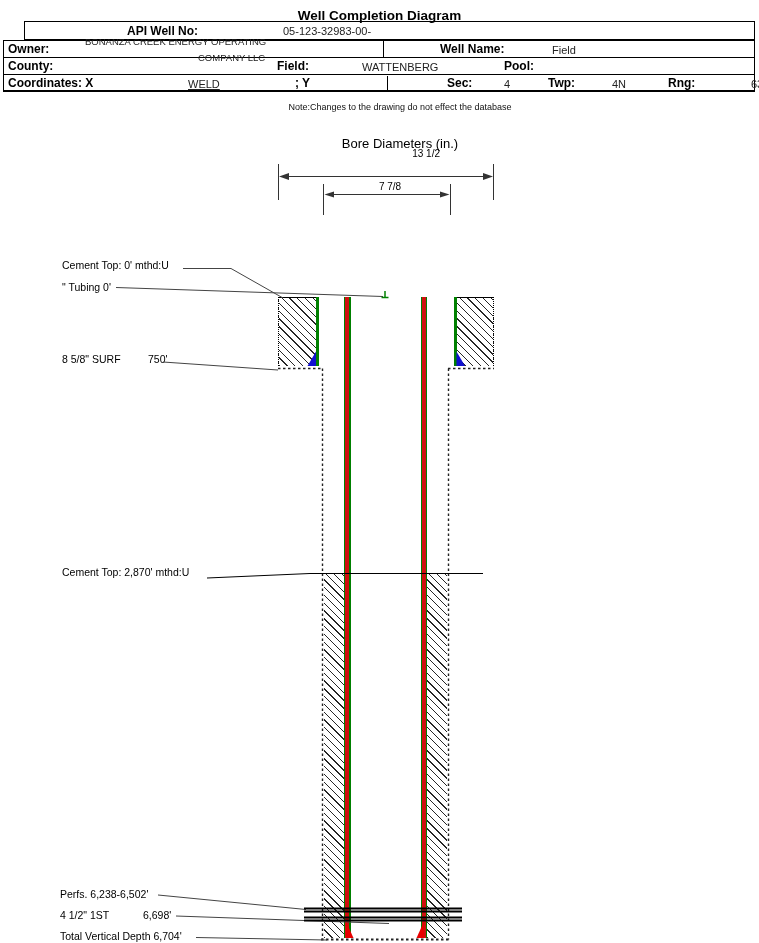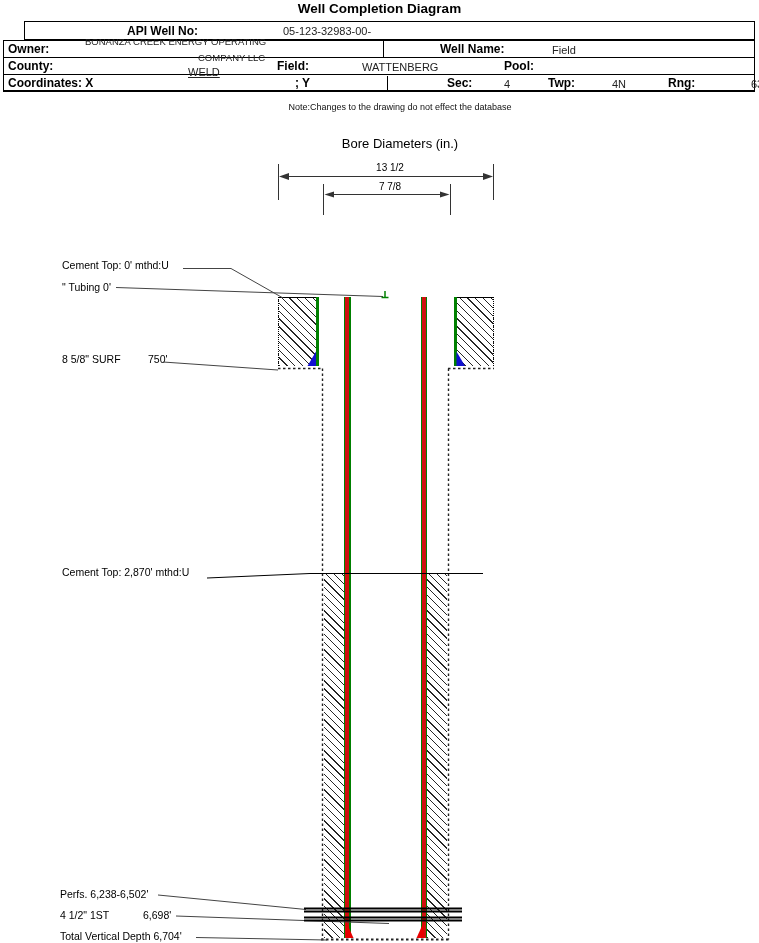--- a/index.html
+++ b/index.html
@@ -1,19 +1,19 @@
 <!DOCTYPE html>
 <html><head>
 <meta charset="utf-8">
 <style>
   html,body{margin:0;padding:0;background:#fff;}
   #page{position:relative;width:759px;height:943px;background:#fff;
         font-family:"Liberation Sans",sans-serif;color:#000;overflow:hidden;}
   .abs{position:absolute;white-space:nowrap;}
-  .title{top:1px;left:0;width:759px;text-align:center;font-size:13.5px;font-weight:bold;}
+  .title{top:8px;left:0;width:759px;text-align:center;font-size:13.5px;font-weight:bold;}
   .box{position:absolute;box-sizing:border-box;border:1px solid #000;}
   .hline{position:absolute;background:#000;height:1px;}
   .vline{position:absolute;background:#000;width:1px;}
   .blbl{font-size:12px;font-weight:bold;}
   .val{font-size:11px;color:#222;}
   .small{font-size:9.5px;color:#222;}
   .note{top:102px;left:240px;width:320px;text-align:center;font-size:9px;color:#111;}
   .boretitle{top:136px;left:300px;width:200px;text-align:center;font-size:13px;}
   .dimlbl{left:340px;width:100px;text-align:center;font-size:10px;}
   .lbl{font-size:10.5px;}
@@ -44,38 +44,38 @@
   <div class="abs val" style="left:248px;top:25px;padding-left:35px;">05-123-32983-00-</div>
 
   <div class="abs small" style="left:85px;top:36px;">BONANZA CREEK ENERGY OPERATING</div>
   <div class="abs small" style="left:198px;top:52px;">COMPANY LLC</div>
 
   <div class="abs blbl" style="left:8px;top:42px;">Owner:</div>
   <div class="abs blbl" style="left:440px;top:42px;">Well Name:</div>
   <div class="abs val" style="left:552px;top:44px;">Field</div>
 
   <div class="abs blbl" style="left:8px;top:59px;">County:</div>
-  <div class="abs val" style="left:188px;top:66px;text-decoration:underline;">WELD</div>
+  <div class="abs val" style="left:188px;top:78px;text-decoration:underline;">WELD</div>
   <div class="abs blbl" style="left:277px;top:59px;">Field:</div>
   <div class="abs val" style="left:362px;top:61px;">WATTENBERG</div>
   <div class="abs blbl" style="left:504px;top:59px;">Pool:</div>
   <div class="abs val" style="left:560px;top:61px;"></div>
 
   <div class="abs blbl" style="left:8px;top:76px;">Coordinates: X</div>
   <div class="abs blbl" style="left:295px;top:76px;">; Y</div>
   <div class="abs blbl" style="left:447px;top:76px;">Sec:</div>
   <div class="abs val" style="left:504px;top:78px;">4</div>
   <div class="abs blbl" style="left:548px;top:76px;">Twp:</div>
   <div class="abs val" style="left:612px;top:78px;">4N</div>
   <div class="abs blbl" style="left:668px;top:76px;">Rng:</div>
   <div class="abs val" style="left:715px;top:78px;margin-left:36px;">63W</div>
 
   <div class="abs boretitle">Bore Diameters (in.)</div>
   <div class="abs note">Note:Changes to the drawing do not effect the database</div>
-  <div class="abs dimlbl" style="top:162px;">13 1/2</div>
+  <div class="abs dimlbl" style="top:148px;text-align:right;">13 1/2</div>
   <div class="abs dimlbl" style="top:181px;">7 7/8</div>
 
   <div class="abs lbl" style="left:62px;top:259px;">Cement Top: 0' mthd:U</div>
   <div class="abs lbl" style="left:62px;top:281px;">" Tubing 0'</div>
   <div class="abs lbl" style="left:62px;top:353px;">8 5/8" SURF</div>
   <div class="abs lbl" style="left:148px;top:353px;">750'</div>
   <div class="abs lbl" style="left:62px;top:566px;">Cement Top: 2,870' mthd:U</div>
   <div class="abs lbl" style="left:60px;top:888px;">Perfs. 6,238-6,502'</div>
   <div class="abs lbl" style="left:60px;top:909px;">4 1/2" 1ST</div>
   <div class="abs lbl" style="left:143px;top:909px;">6,698'</div>

